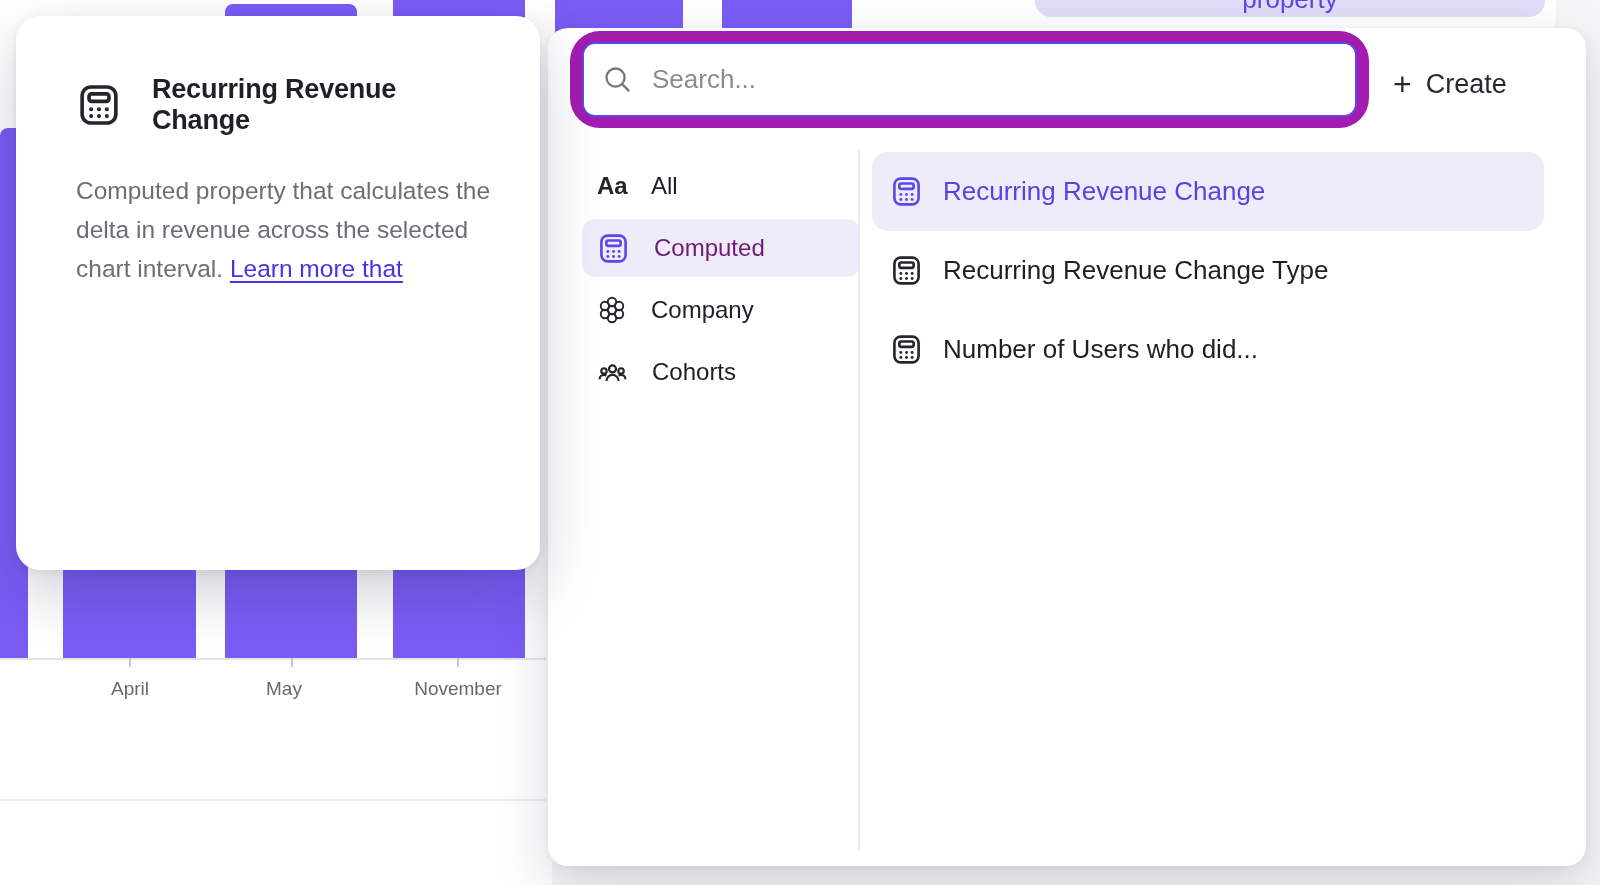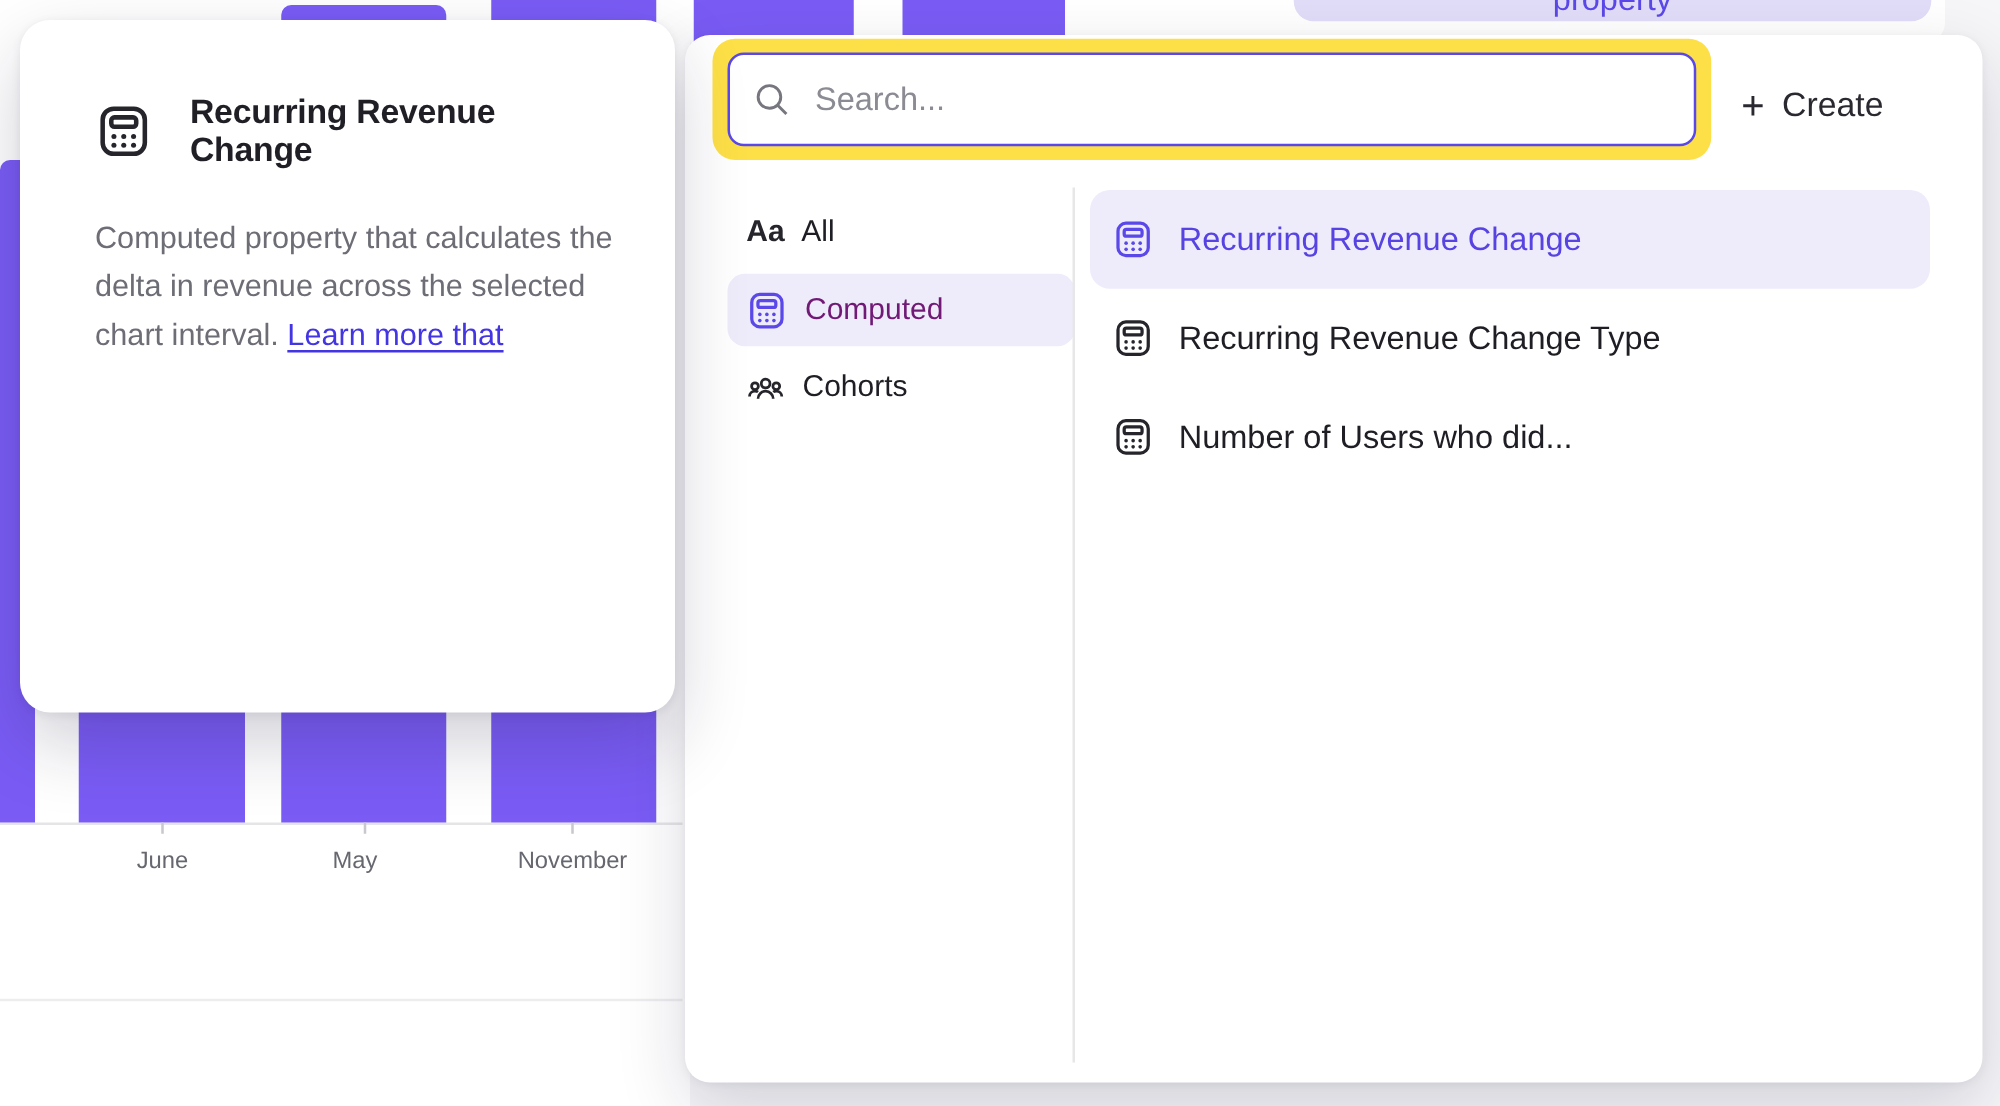--- a/index.html
+++ b/index.html
@@ -38,35 +38,35 @@
   .tooltip-body { position:absolute; left:60px; top:155px; width:452px;
     font-size:24.5px; line-height:39px; color:#6d6d76; }
   .tooltip-link { color:#4435e2; text-decoration:underline; text-underline-offset:4px; cursor:pointer; }
 
   
   .panel { position:absolute; left:548px; top:28px; width:1038px; height:838px;
     background:#ffffff; border-radius:20px; z-index:4;
     box-shadow:0 20px 55px rgba(23,20,55,.16), 0 2px 8px rgba(23,20,55,.06); }
 
   .search-halo { position:absolute; left:22px; top:3px; width:799px; height:97px;
-    background:#fde047; border-radius:18px; }
+    background:#a21caf; border-radius:30px; }
   .search-box { position:absolute; left:12px; top:11px; width:775px; height:75px;
     background:#ffffff; border:2.5px solid #5a48e8; border-radius:13px;
     display:flex; align-items:center; padding:0 18px; gap:19px; }
   .search-box input { border:none; outline:none; flex:1; font-size:26px;
     font-family:"Liberation Sans", sans-serif; color:#2a2930; background:transparent; }
   .search-box input::placeholder { color:#8b8b93; }
 
   .create-btn { position:absolute; left:845px; top:36px; height:40px;
     display:flex; align-items:center; gap:14px; cursor:pointer;
     font-size:27px; color:#2a2930; }
 
   
   .cats { position:absolute; left:34px; top:129px; width:278px; }
-  .cat-row { display:flex; align-items:center; gap:14px; height:58px;
+  .cat-row { display:flex; align-items:center; gap:24px; height:58px;
     margin-bottom:4px; padding-left:15px; border-radius:14px; cursor:pointer;
     font-size:24px; color:#1f1e24; }
   .cat-row.selected { background:#eeebfb; color:#701a75; }
   .divider { position:absolute; left:310px; top:122px; width:2px; height:700px; background:#e7e7ea; }
 
   
   .results { position:absolute; left:324px; top:124px; width:672px; }
   .result-row { display:flex; align-items:center; gap:20px; height:79px;
     padding-left:18px; border-radius:16px; cursor:pointer;
     font-size:26px; color:#1f1e24; }
@@ -86,21 +86,21 @@
   <div id="chart-layer">
     <div class="axis-line" id="axis-line" style="top: 658px;"></div>
     <div class="module-line"></div>
   <div class="bar" style="left: 0px; top: 128px; width: 28px; height: 530px; background: rgb(122, 92, 245);"></div>
       <div class="bar" style="left: 63px; top: 430px; width: 133px; height: 228px; background: rgb(122, 92, 245);"></div>
       <div class="bar" style="left: 225px; top: 4px; width: 132px; height: 654px; background: rgb(122, 92, 245);"></div>
       <div class="bar" style="left: 393px; top: -30px; width: 132px; height: 688px; background: rgb(122, 92, 245);"></div>
       <div class="bar" style="left: 555px; top: -30px; width: 128px; height: 688px; background: rgb(122, 92, 245);"></div>
       <div class="bar" style="left: 722px; top: -30px; width: 130px; height: 688px; background: rgb(122, 92, 245);"></div>
       <div class="tick" style="left: 129px; top: 658px;"></div>
-      <div class="axis-label" style="left: 60px; top: 678px;">June</div>
+      <div class="axis-label" style="left: 60px; top: 678px;">April</div>
       <div class="tick" style="left: 291px; top: 658px;"></div>
       <div class="axis-label" style="left: 214px; top: 678px;">May</div>
       <div class="tick" style="left: 457px; top: 658px;"></div>
       <div class="axis-label" style="left: 388px; top: 678px;">November</div>
     </div>
 
   <div class="clipped-pill">
     <span>property</span>
   </div>
 
@@ -160,20 +160,34 @@
     <circle cx="16.1" cy="14.2" r="1.05" fill="currentColor" stroke="none"></circle>
     <circle cx="7.9" cy="17.8" r="1.05" fill="currentColor" stroke="none"></circle>
     <circle cx="12" cy="17.8" r="1.05" fill="currentColor" stroke="none"></circle>
     <circle cx="16.1" cy="17.8" r="1.05" fill="currentColor" stroke="none"></circle>
   </svg>
 </span>
         <span>Computed</span>
       </div>
       <div class="cat-row">
         <span class="icon cat-icon" style="color:#26252b">
+  <svg width="30" height="30" viewBox="0 0 24 24" fill="none" stroke="currentColor" stroke-width="1.5">
+    <circle cx="12" cy="12" r="3.4"></circle>
+    <circle cx="12" cy="5.6" r="3.4"></circle>
+    <circle cx="17.6" cy="8.8" r="3.4"></circle>
+    <circle cx="17.6" cy="15.2" r="3.4"></circle>
+    <circle cx="12" cy="18.4" r="3.4"></circle>
+    <circle cx="6.4" cy="15.2" r="3.4"></circle>
+    <circle cx="6.4" cy="8.8" r="3.4"></circle>
+  </svg>
+</span>
+        <span>Company</span>
+      </div>
+      <div class="cat-row">
+        <span class="icon cat-icon" style="color:#26252b">
   <svg width="31" height="31" viewBox="0 0 24 24" fill="none" stroke="currentColor" stroke-width="1.7">
     <circle cx="12" cy="9.2" r="2.7"></circle>
     <path d="M7.3 18.6c0-2.6 2.1-4.7 4.7-4.7s4.7 2.1 4.7 4.7"></path>
     <circle cx="5.4" cy="10.8" r="2.1"></circle>
     <path d="M2 17.2c0-1.9 1.5-3.4 3.4-3.4 .7 0 1.4.2 1.9.6"></path>
     <circle cx="18.6" cy="10.8" r="2.1"></circle>
     <path d="M22 17.2c0-1.9-1.5-3.4-3.4-3.4-.7 0-1.4.2-1.9.6"></path>
   </svg>
 </span>
         <span>Cohorts</span>

